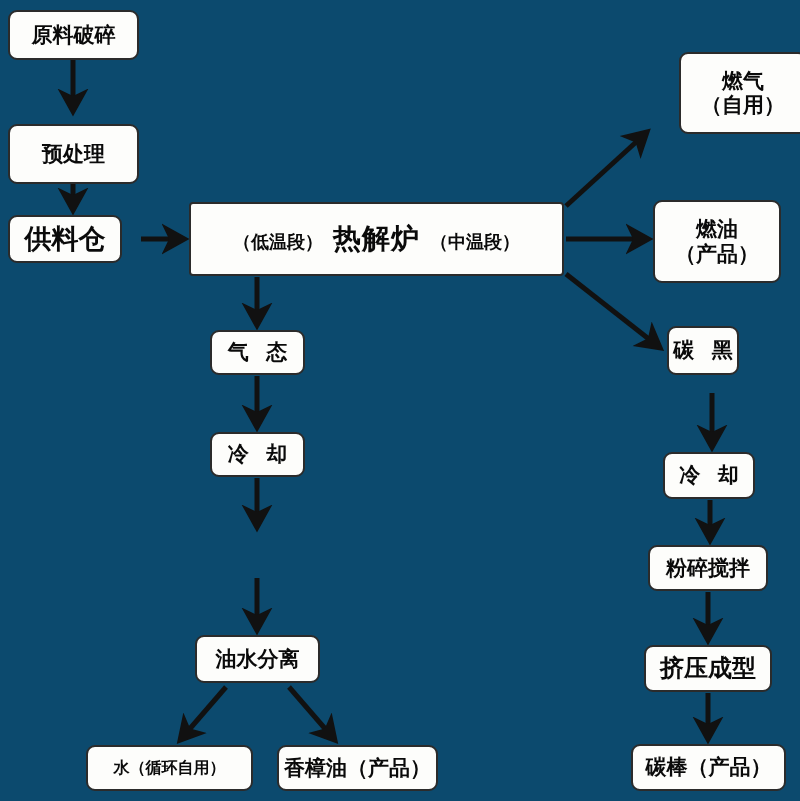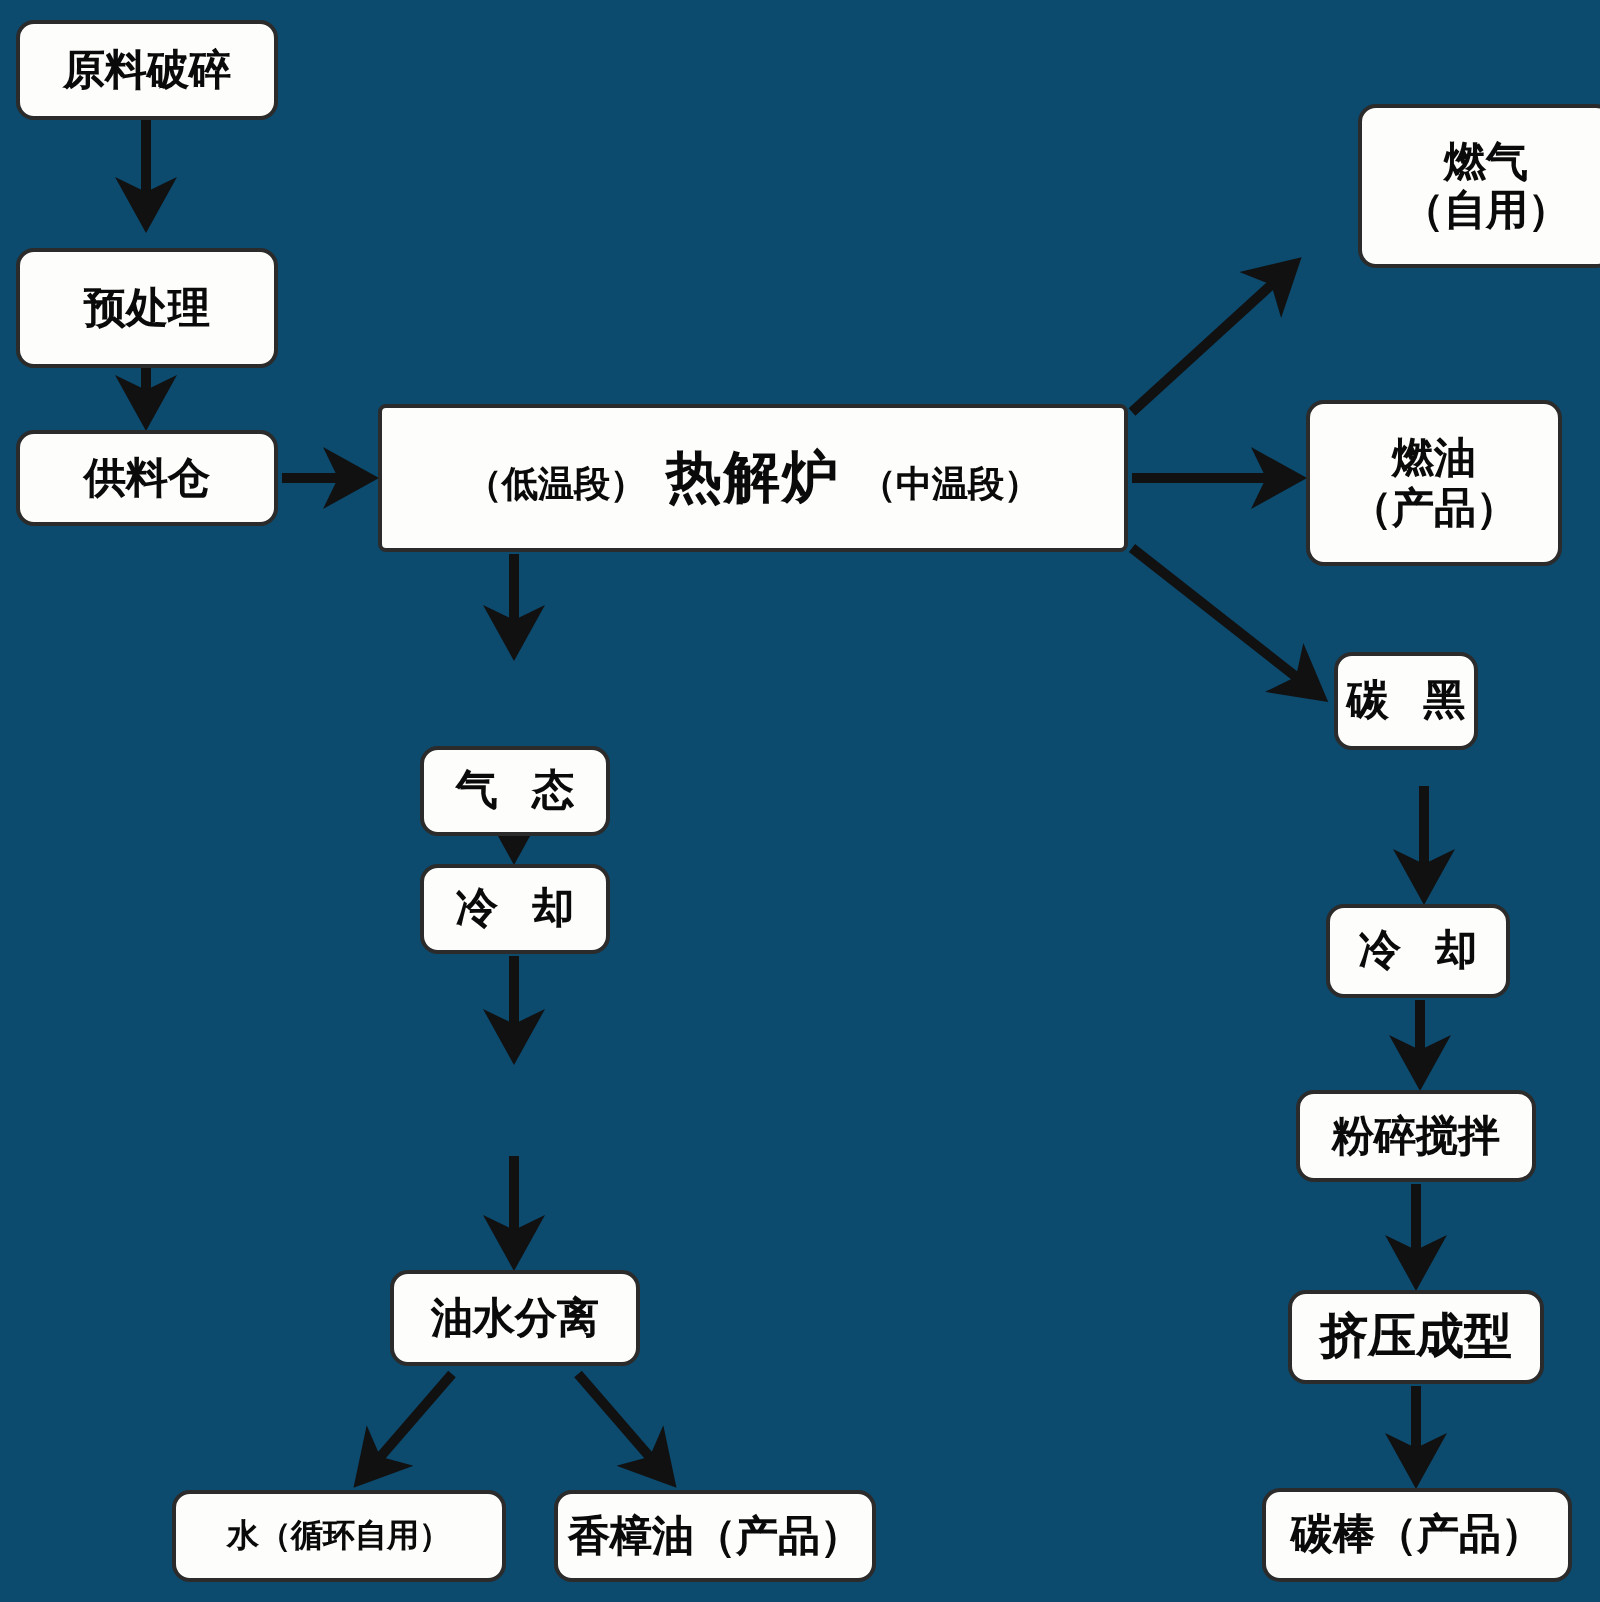--- a/index.html
+++ b/index.html
@@ -34,29 +34,29 @@
     align-items: center;
     justify-content: center;
     text-align: center;
     color: #0a0a0a;
     font-weight: 700;
     line-height: 1.15;
     white-space: pre;
   }
   .n-raw      { left: 8px;   top: 10px;  width: 131px; height: 50px;  font-size: 21px; }
   .n-pre      { left: 8px;   top: 124px; width: 131px; height: 60px;  font-size: 21px; }
-  .n-feed     { left: 8px;   top: 215px; width: 131px; height: 48px;  font-size: 21px; }
+  .n-feed     { left: 8px;   top: 215px; width: 114px; height: 48px;  font-size: 27px; }
 
   .n-furnace  { left: 189px; top: 202px; width: 375px; height: 74px;
                 border-radius: 4px; font-size: 17px; font-weight: 700; }
   .n-furnace .fn-main { font-size: 28px; font-weight: 700; letter-spacing: 1px; }
   .n-furnace .fn-side { font-size: 18px; font-weight: 700; }
   .furnace-row { display: flex; align-items: baseline; justify-content: center; gap: 10px; }
 
-  .n-gas      { left: 210px; top: 330px; width: 95px;  height: 45px;  font-size: 21px; letter-spacing: 5px; text-indent: 5px; margin-top: 43px; }
+  .n-gas      { left: 210px; top: 330px; width: 95px;  height: 45px;  font-size: 21px; letter-spacing: 5px; text-indent: 5px; }
   .n-cool1    { left: 210px; top: 432px; width: 95px;  height: 45px;  font-size: 21px; letter-spacing: 5px; text-indent: 5px; }
   .n-liquid   { left: 210px; top: 532px; width: 95px;  height: 45px;  font-size: 21px; letter-spacing: 5px; text-indent: 5px; }
   .n-sep      { left: 195px; top: 635px; width: 125px; height: 48px;  font-size: 21px; }
   .n-water    { left: 86px;  top: 745px; width: 167px; height: 46px;  font-size: 16px; }
   .n-camphor  { left: 277px; top: 745px; width: 161px; height: 46px;  font-size: 21px; }
 
   .n-fuelgas  { left: 679px; top: 52px;  width: 128px; height: 82px;  font-size: 21px; }
   .n-fueloil  { left: 653px; top: 200px; width: 128px; height: 83px;  font-size: 21px; }
   .n-carbon   { left: 667px; top: 326px; width: 72px;  height: 49px;  font-size: 21px; letter-spacing: 5px; text-indent: 5px; }
   .n-cool2    { left: 663px; top: 452px; width: 92px;  height: 47px;  font-size: 21px; letter-spacing: 5px; text-indent: 5px; }

